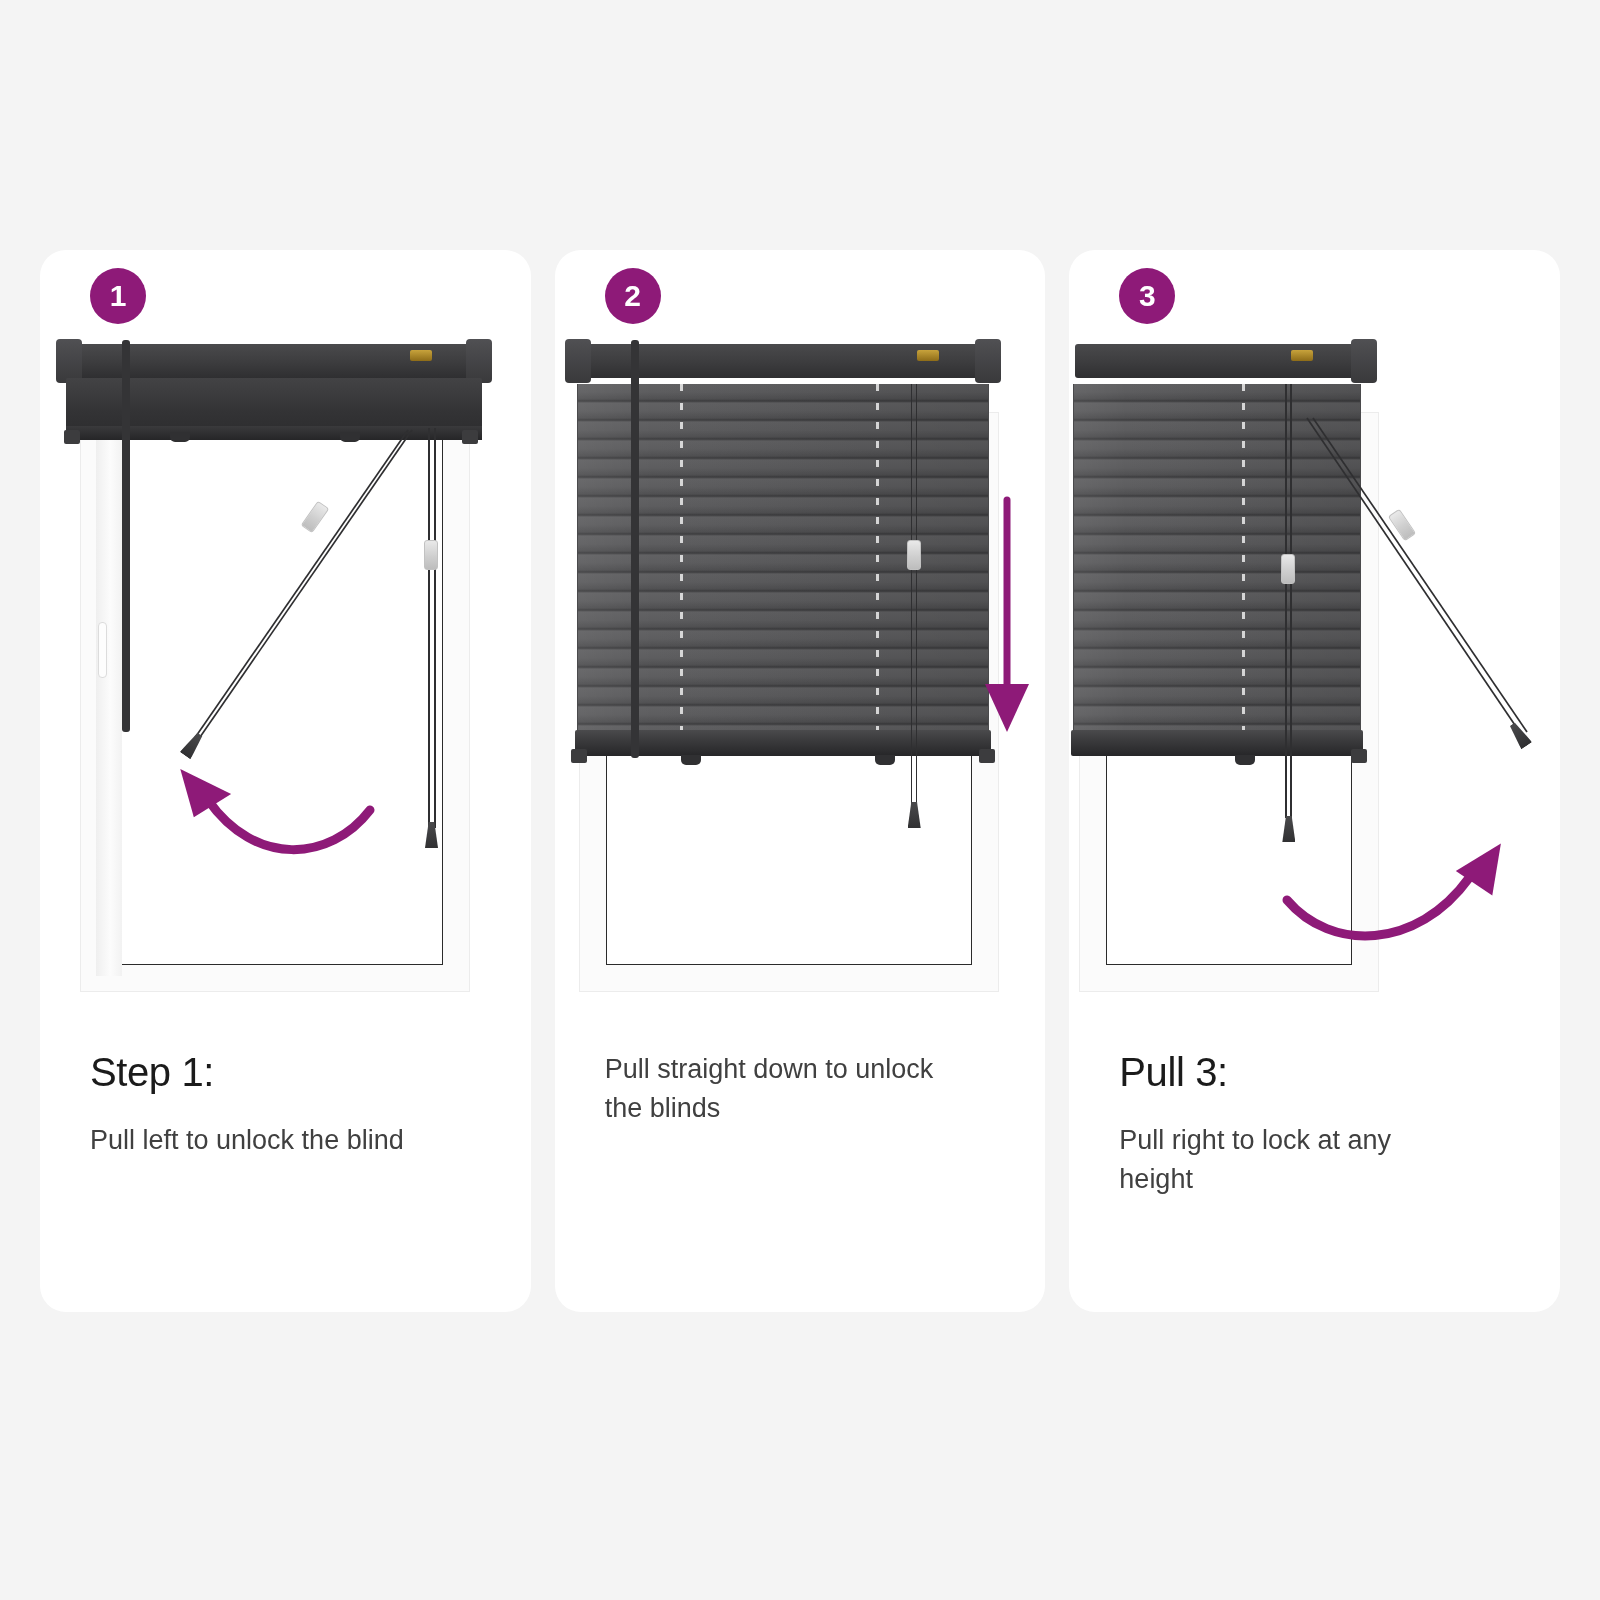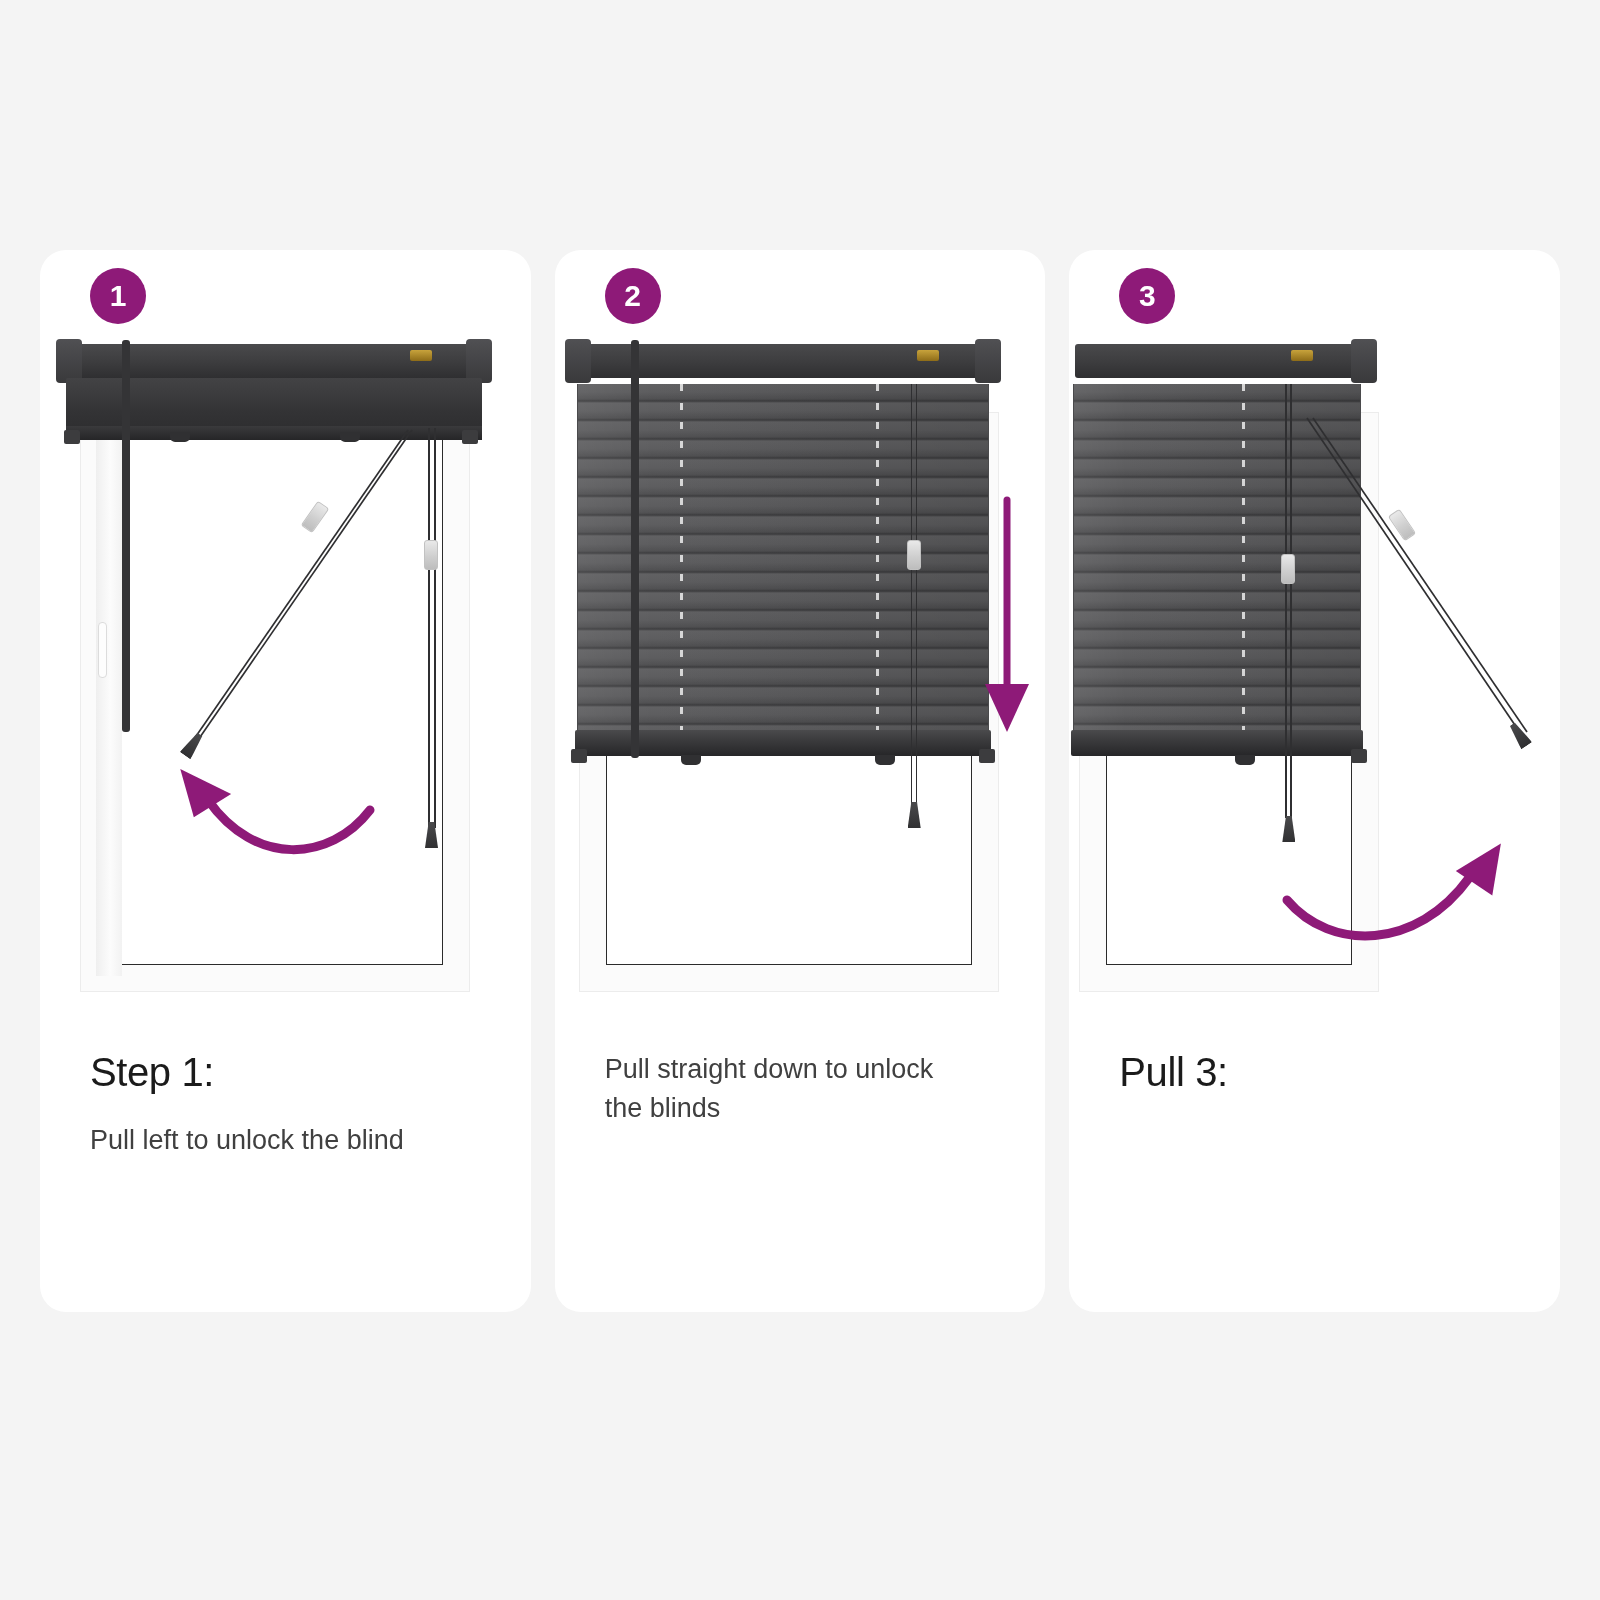--- a/index.html
+++ b/index.html
@@ -371,17 +371,18 @@
         <div class="cord-tassel" style="left:444px; top:400px; transform:rotate(-34deg);"></div>
 
         <svg class="arrow-svg" style="left:0; top:0; width:470px; height:700px;">
           <path d="M 218 578 C 262 630, 348 628, 400 556" stroke="#8e1a78" stroke-width="9" fill="none" stroke-linecap="round"></path>
           <polygon points="414,516 392,564 436,564" fill="#8e1a78" transform="rotate(34 414 548)"></polygon>
         </svg>
       </div>
 
       <div class="text-block">
         <div class="step-title">Pull 3:</div>
+        <div class="step-desc">Pull right to lock at any height</div>
       </div>
     </div>
 
   </div>
 </div>
 
 </body></html>

